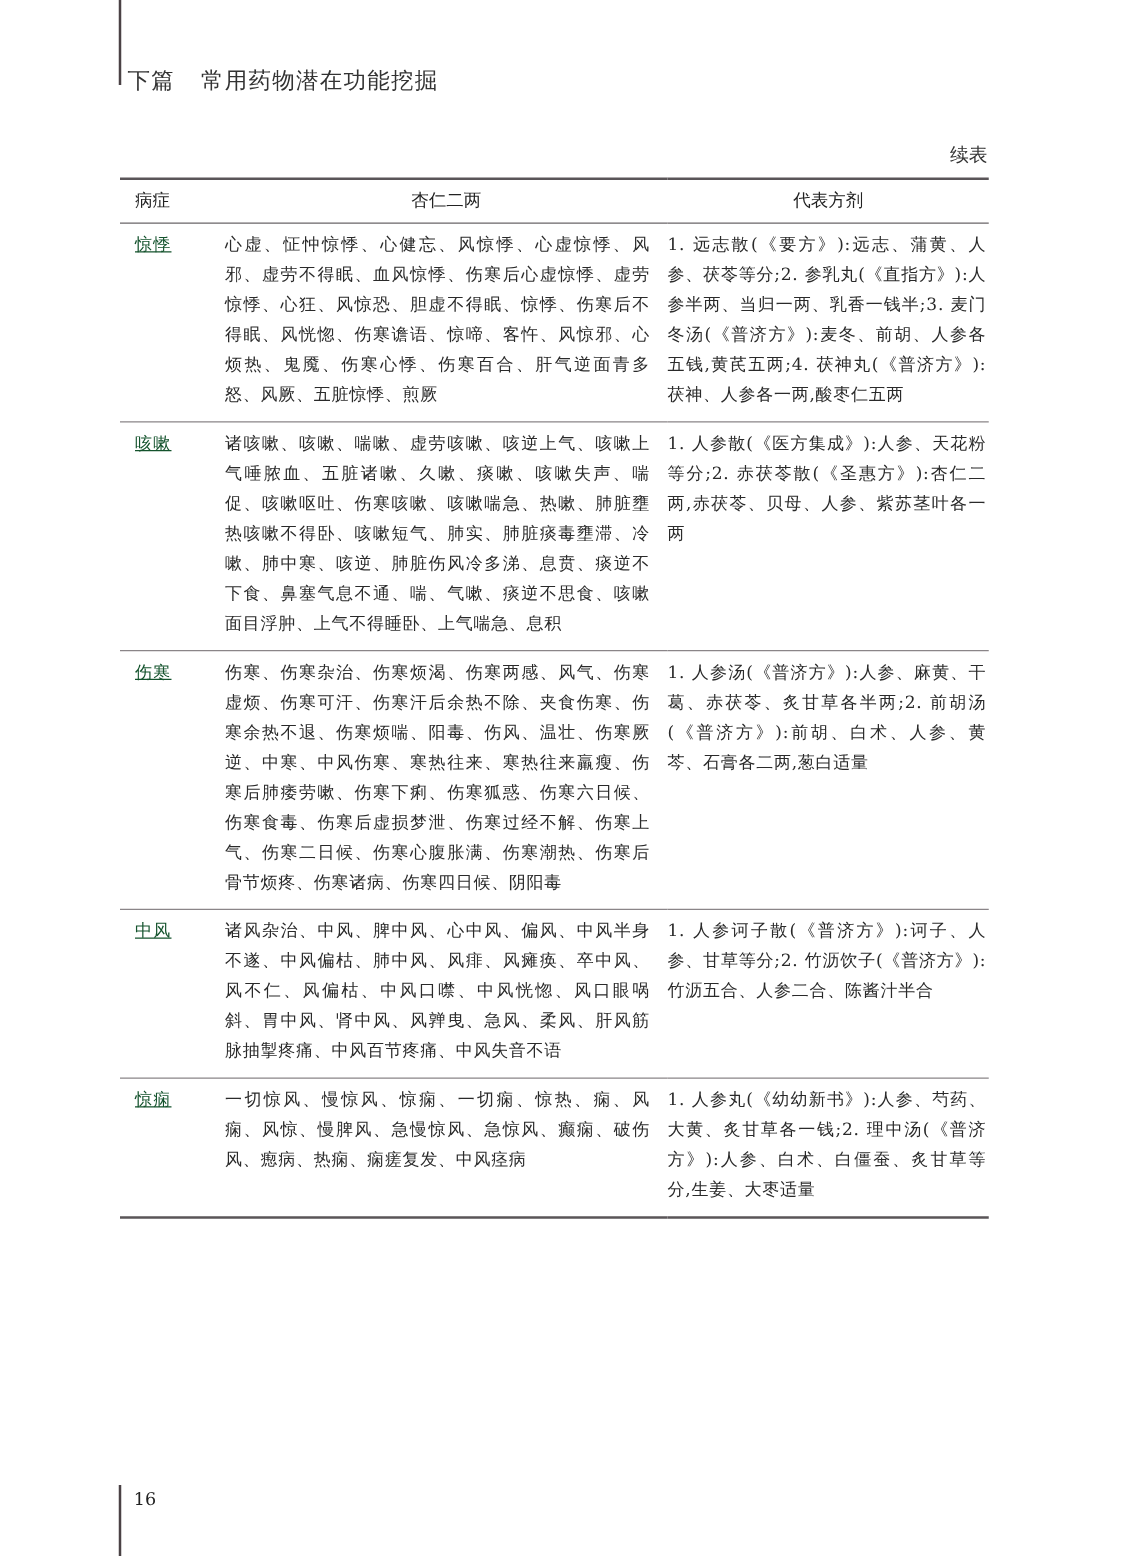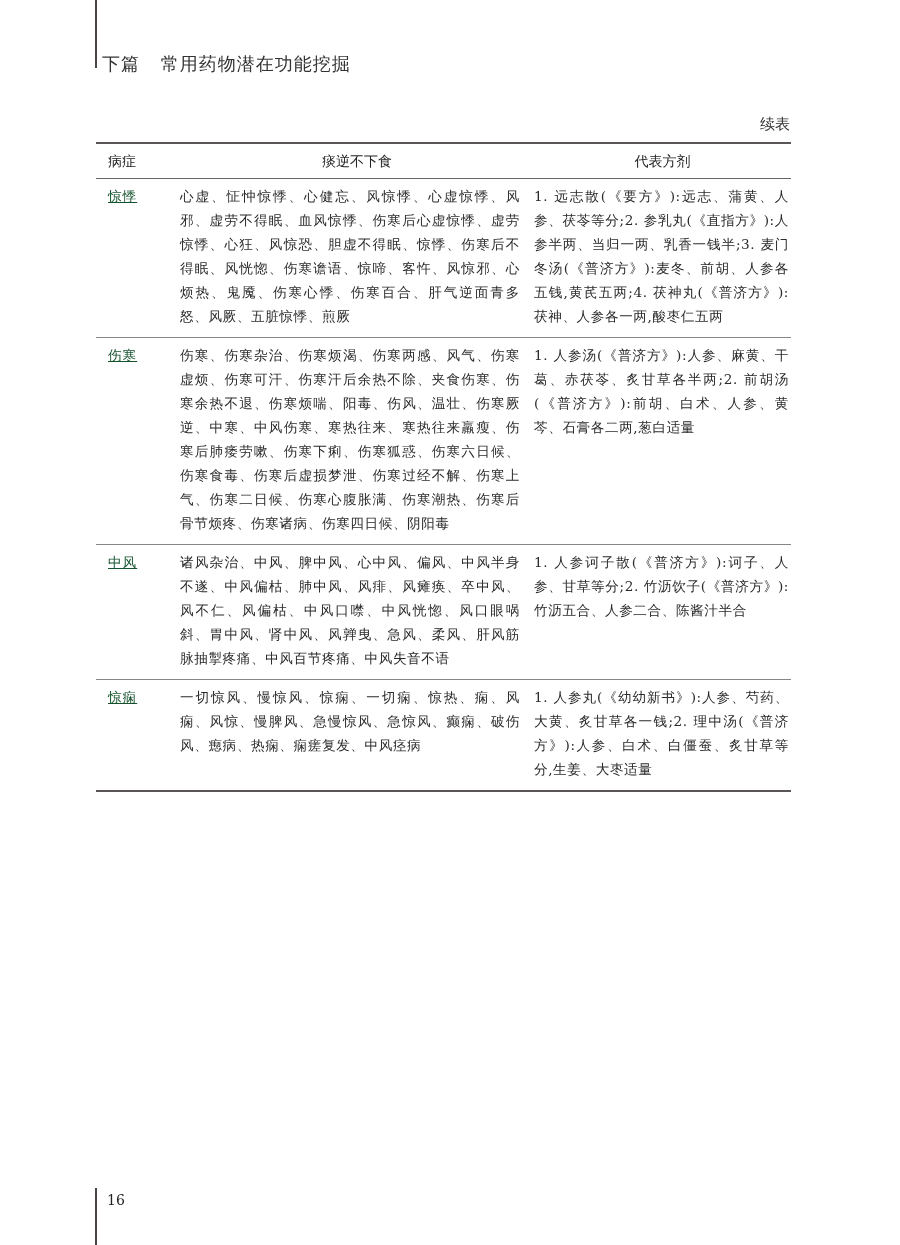--- a/index.html
+++ b/index.html
@@ -119,29 +119,34 @@
   <span>常用药物潜在功能挖掘</span>
 </div>
 
 <div class="cont-label">续表</div>
 
 <div class="table-wrap">
   <table>
     <thead>
       <tr>
         <th class="col1">病症</th>
-        <th class="col2">痰逆不下食</th>
+        <th class="col2">杏仁二两</th>
         <th class="col3">代表方剂</th>
       </tr>
     </thead>
     <tbody>
       <tr>
         <td class="disease">惊悸</td>
         <td class="classes">心虚、怔忡惊悸、心健忘、风惊悸、心虚惊悸、风邪、虚劳不得眠、血风惊悸、伤寒后心虚惊悸、虚劳惊悸、心狂、风惊恐、胆虚不得眠、惊悸、伤寒后不得眠、风恍惚、伤寒谵语、惊啼、客忤、风惊邪、心烦热、鬼魇、伤寒心悸、伤寒百合、肝气逆面青多怒、风厥、五脏惊悸、煎厥</td>
         <td class="formula">1. 远志散(《要方》):远志、蒲黄、人参、茯苓等分;2. 参乳丸(《直指方》):人参半两、当归一两、乳香一钱半;3. 麦门冬汤(《普济方》):麦冬、前胡、人参各五钱,黄芪五两;4. 茯神丸(《普济方》):茯神、人参各一两,酸枣仁五两</td>
+      </tr>
+      <tr>
+        <td class="disease">咳嗽</td>
+        <td class="classes">诸咳嗽、咳嗽、喘嗽、虚劳咳嗽、咳逆上气、咳嗽上气唾脓血、五脏诸嗽、久嗽、痰嗽、咳嗽失声、喘促、咳嗽呕吐、伤寒咳嗽、咳嗽喘急、热嗽、肺脏壅热咳嗽不得卧、咳嗽短气、肺实、肺脏痰毒壅滞、冷嗽、肺中寒、咳逆、肺脏伤风冷多涕、息贲、痰逆不下食、鼻塞气息不通、喘、气嗽、痰逆不思食、咳嗽面目浮肿、上气不得睡卧、上气喘急、息积</td>
+        <td class="formula">1. 人参散(《医方集成》):人参、天花粉等分;2. 赤茯苓散(《圣惠方》):杏仁二两,赤茯苓、贝母、人参、紫苏茎叶各一两</td>
       </tr>
       <tr>
         <td class="disease">伤寒</td>
         <td class="classes">伤寒、伤寒杂治、伤寒烦渴、伤寒两感、风气、伤寒虚烦、伤寒可汗、伤寒汗后余热不除、夹食伤寒、伤寒余热不退、伤寒烦喘、阳毒、伤风、温壮、伤寒厥逆、中寒、中风伤寒、寒热往来、寒热往来羸瘦、伤寒后肺痿劳嗽、伤寒下痢、伤寒狐惑、伤寒六日候、伤寒食毒、伤寒后虚损梦泄、伤寒过经不解、伤寒上气、伤寒二日候、伤寒心腹胀满、伤寒潮热、伤寒后骨节烦疼、伤寒诸病、伤寒四日候、阴阳毒</td>
         <td class="formula">1. 人参汤(《普济方》):人参、麻黄、干葛、赤茯苓、炙甘草各半两;2. 前胡汤(《普济方》):前胡、白术、人参、黄芩、石膏各二两,葱白适量</td>
       </tr>
       <tr>
         <td class="disease">中风</td>
         <td class="classes">诸风杂治、中风、脾中风、心中风、偏风、中风半身不遂、中风偏枯、肺中风、风痱、风瘫痪、卒中风、风不仁、风偏枯、中风口噤、中风恍惚、风口眼㖞斜、胃中风、肾中风、风亸曳、急风、柔风、肝风筋脉抽掣疼痛、中风百节疼痛、中风失音不语</td>
         <td class="formula">1. 人参诃子散(《普济方》):诃子、人参、甘草等分;2. 竹沥饮子(《普济方》):竹沥五合、人参二合、陈酱汁半合</td>

